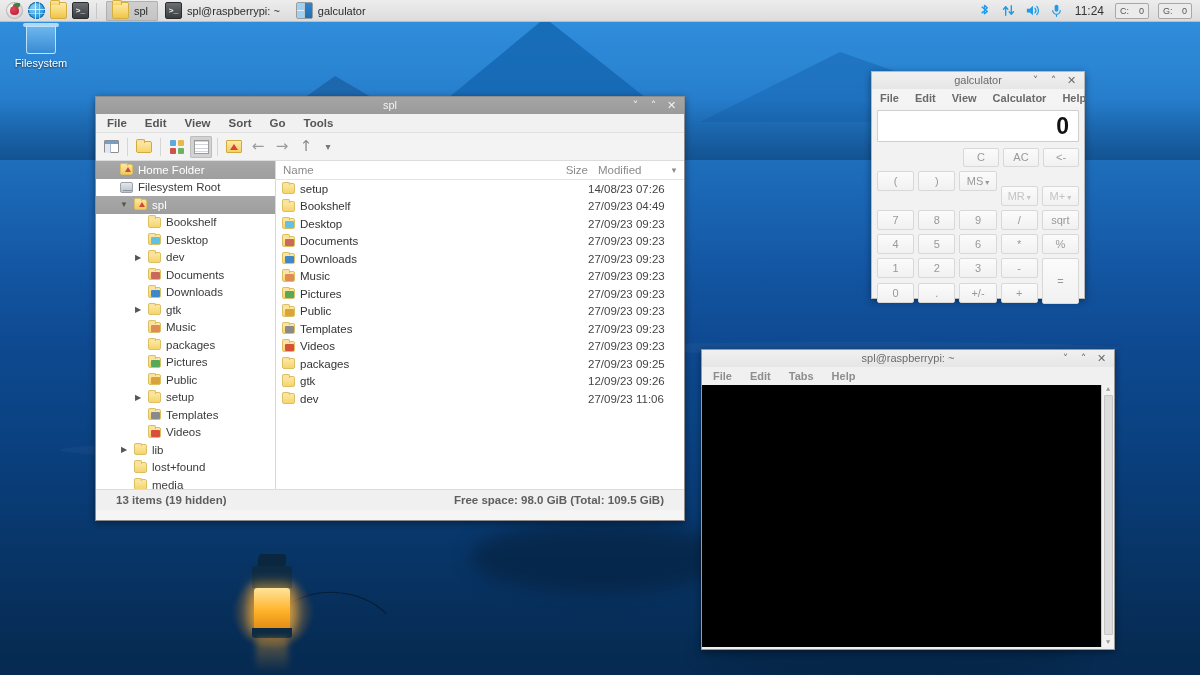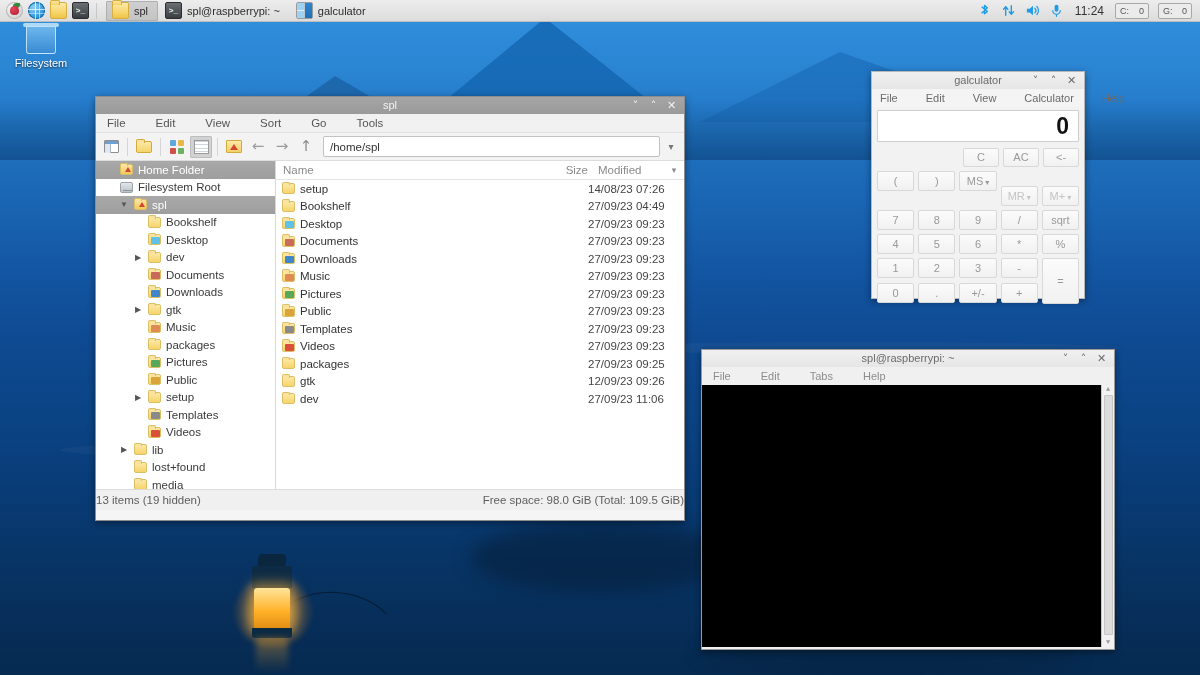--- a/index.html
+++ b/index.html
@@ -211,22 +211,22 @@
   }
   .titlebar.inactive { background: linear-gradient(180deg,#f0f0f0,#e6e6e6); color: #6b6b6b; }
   .title-text {
     position: absolute; left: 0; right: 0; text-align: center;
     pointer-events: none; line-height: 17px;
   }
   .win-btns { margin-left: auto; display: flex; gap: 7px; padding-right: 4px; z-index: 2; }
   .wb { width: 11px; height: 12px; font-size: 11px; line-height: 12px; text-align: center;
         cursor: default; font-family: "DejaVu Sans", sans-serif; }
   .menubar {
-    display: flex; gap: 16px; background: #f1f1f1;
-    border-bottom: 1px solid #e0e0e0; padding: 2px 4px;
+    display: flex; gap: 4px; background: #f1f1f1;
+    border-bottom: 1px solid #e0e0e0; padding: 2px 4px; font-weight: bold;
   }
   .menubar .mi { padding: 1px 7px; color: #555; font-size: 11.5px; }
 
   
   #fm { left: 95px; top: 96px; width: 590px; height: 425px; background: #f5f5f5;
         border: 1px solid #8d8d8d; }
   #fm .toolbar {
     height: 28px; display: flex; align-items: center; gap: 2px;
     padding: 0 4px; background: #f3f3f3; border-bottom: 1px solid #dcdcdc;
   }
@@ -312,22 +312,22 @@
   .file-head .c-sort { width: 20px; text-align: center; font-size: 9px; }
   .file-row {
     display: flex; align-items: center; height: 17.5px; font-size: 11.5px; color: #333;
   }
   .file-row .c-name { flex: 1; padding-left: 6px; display: flex; align-items: center; gap: 5px; }
   .file-row .c-size { width: 52px; }
   .file-row .c-mod { width: 96px; text-align: left; padding-right: 9px; color: #444; }
 
   #fm .statusbar {
     height: 21px; display: flex; align-items: center; justify-content: space-between;
-    padding: 0 0; font-size: 11.5px; color: #5e5e5e;
-    background: #f0f0f0; border-top: 1px solid #dcdcdc;
+    padding: 0 20px; font-size: 11.5px; color: #5e5e5e;
+    background: #f0f0f0; border-top: 1px solid #dcdcdc; font-weight: bold;
   }
 
   
   #galc { left: 871px; top: 71px; width: 214px; height: 228px;
           background: #f2f2f2; border: 1px solid #b8b8b8; }
   #galc .menubar { background: #f4f4f4; border-bottom: none; padding: 2px 2px; }
   #galc .menubar .mi { padding: 1px 6px; font-size: 11px; color: #6a6a6a; }
   .calc-display {
     margin: 3px 5px 6px; height: 32px; background: #fff;
     border: 1px solid #cfcfcf; border-radius: 1px;
@@ -509,23 +509,20 @@
       </div>
     <div class="tbtn">
         <span class="arrow">←</span>
       </div>
     <div class="tbtn">
         <span class="arrow">→</span>
       </div>
     <div class="tbtn">
         <span class="arrow dark">↑</span>
       </div>
-    <div class="pathbar">
-      <span>/home/spl</span>
-    </div>
     <div class="path-drop">▾</div>
   </div>
 
   <div class="body">
     <div class="sidebar" id="fm-sidebar">
         <div class="sb-row sel">
           <span style="display: inline-block; width: 0px;"></span>
           <span class="sb-exp"></span>
           <div class="mini home"></div>
           <span>Home Folder</span>

